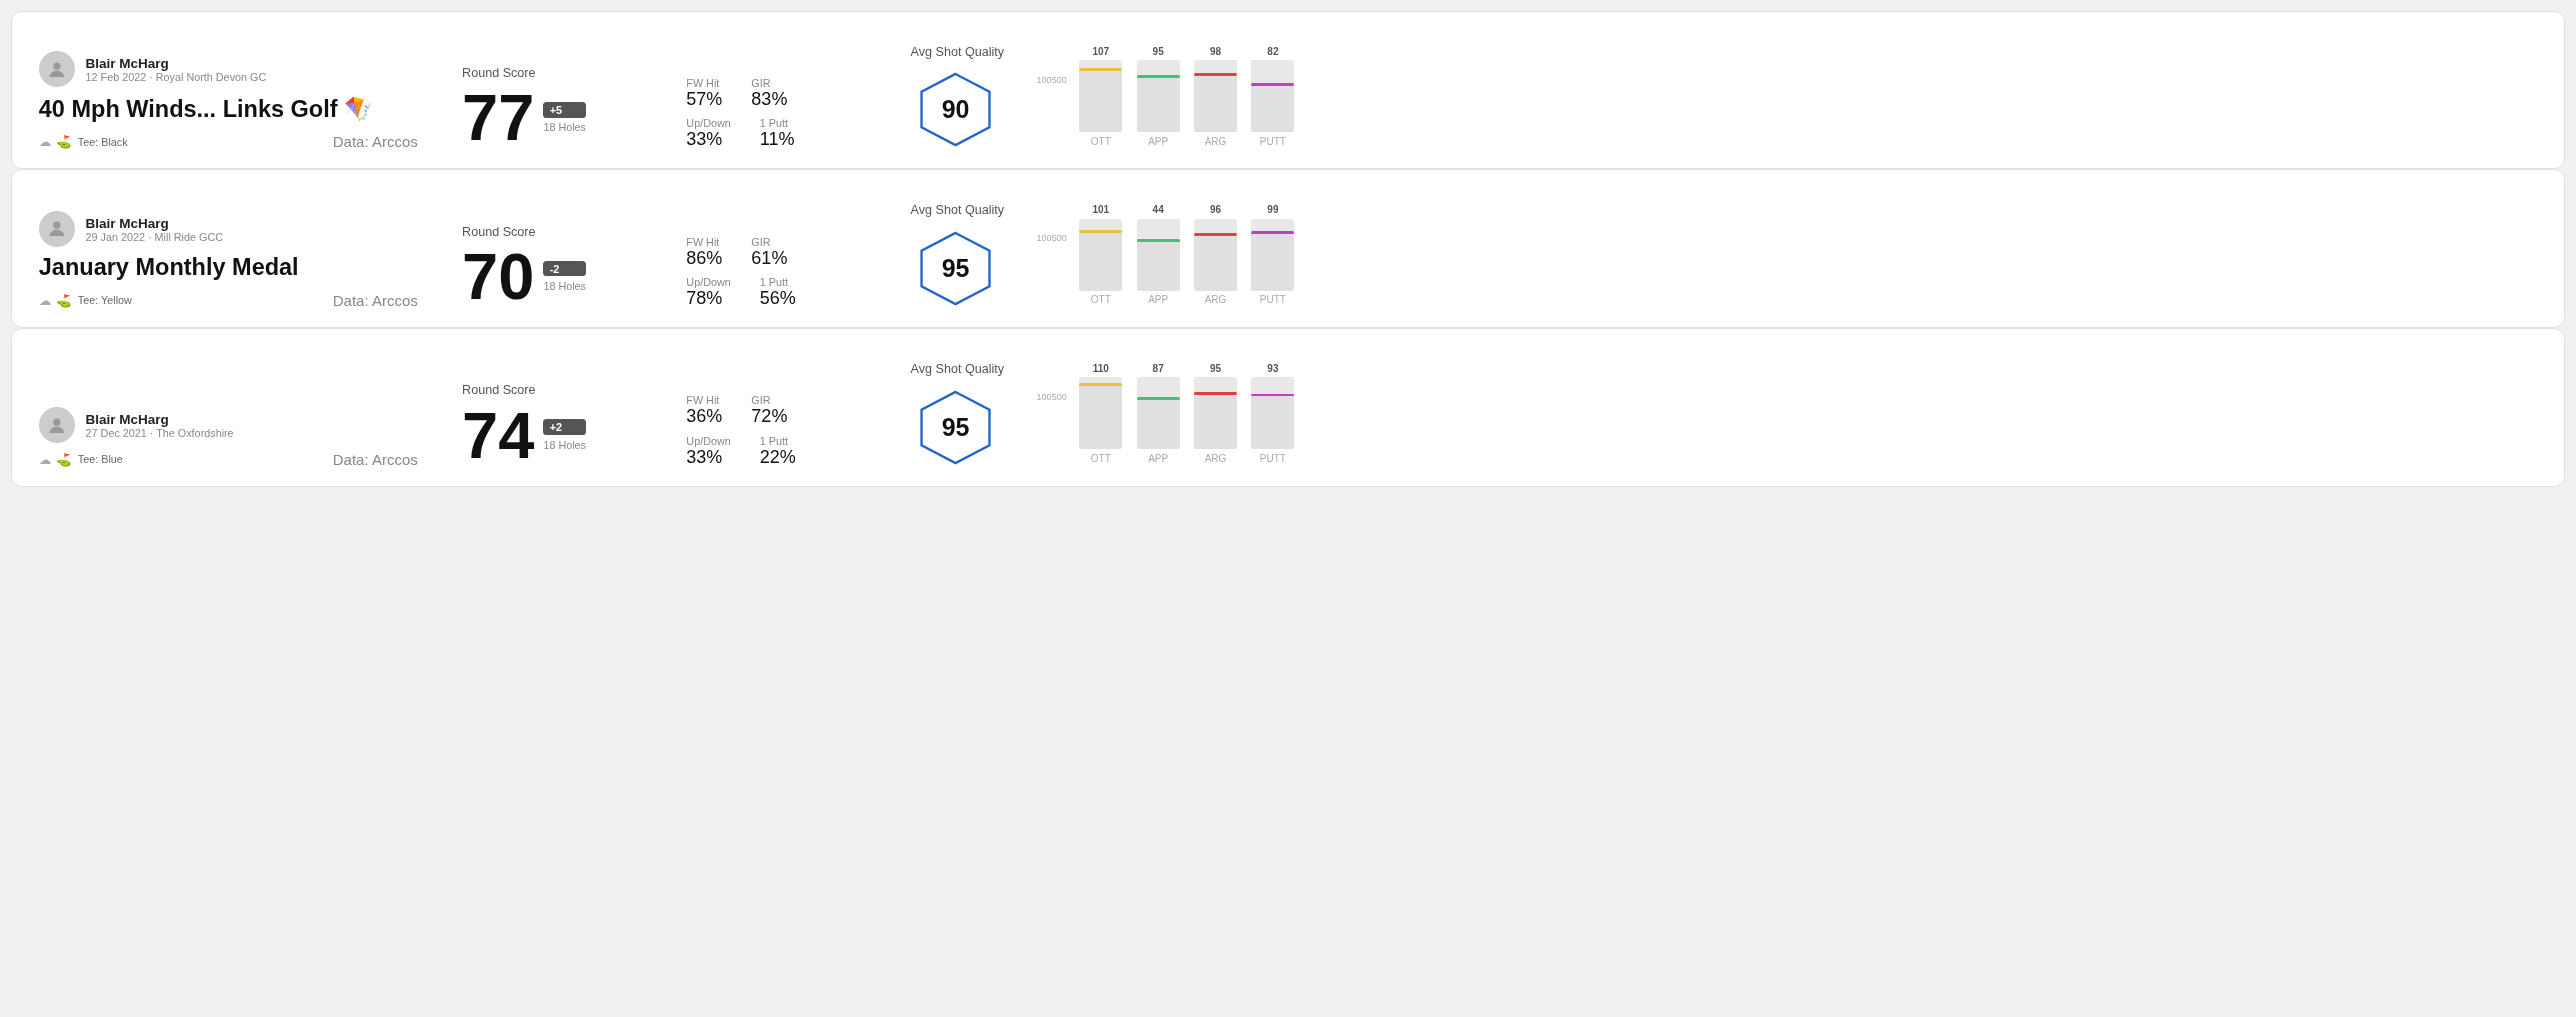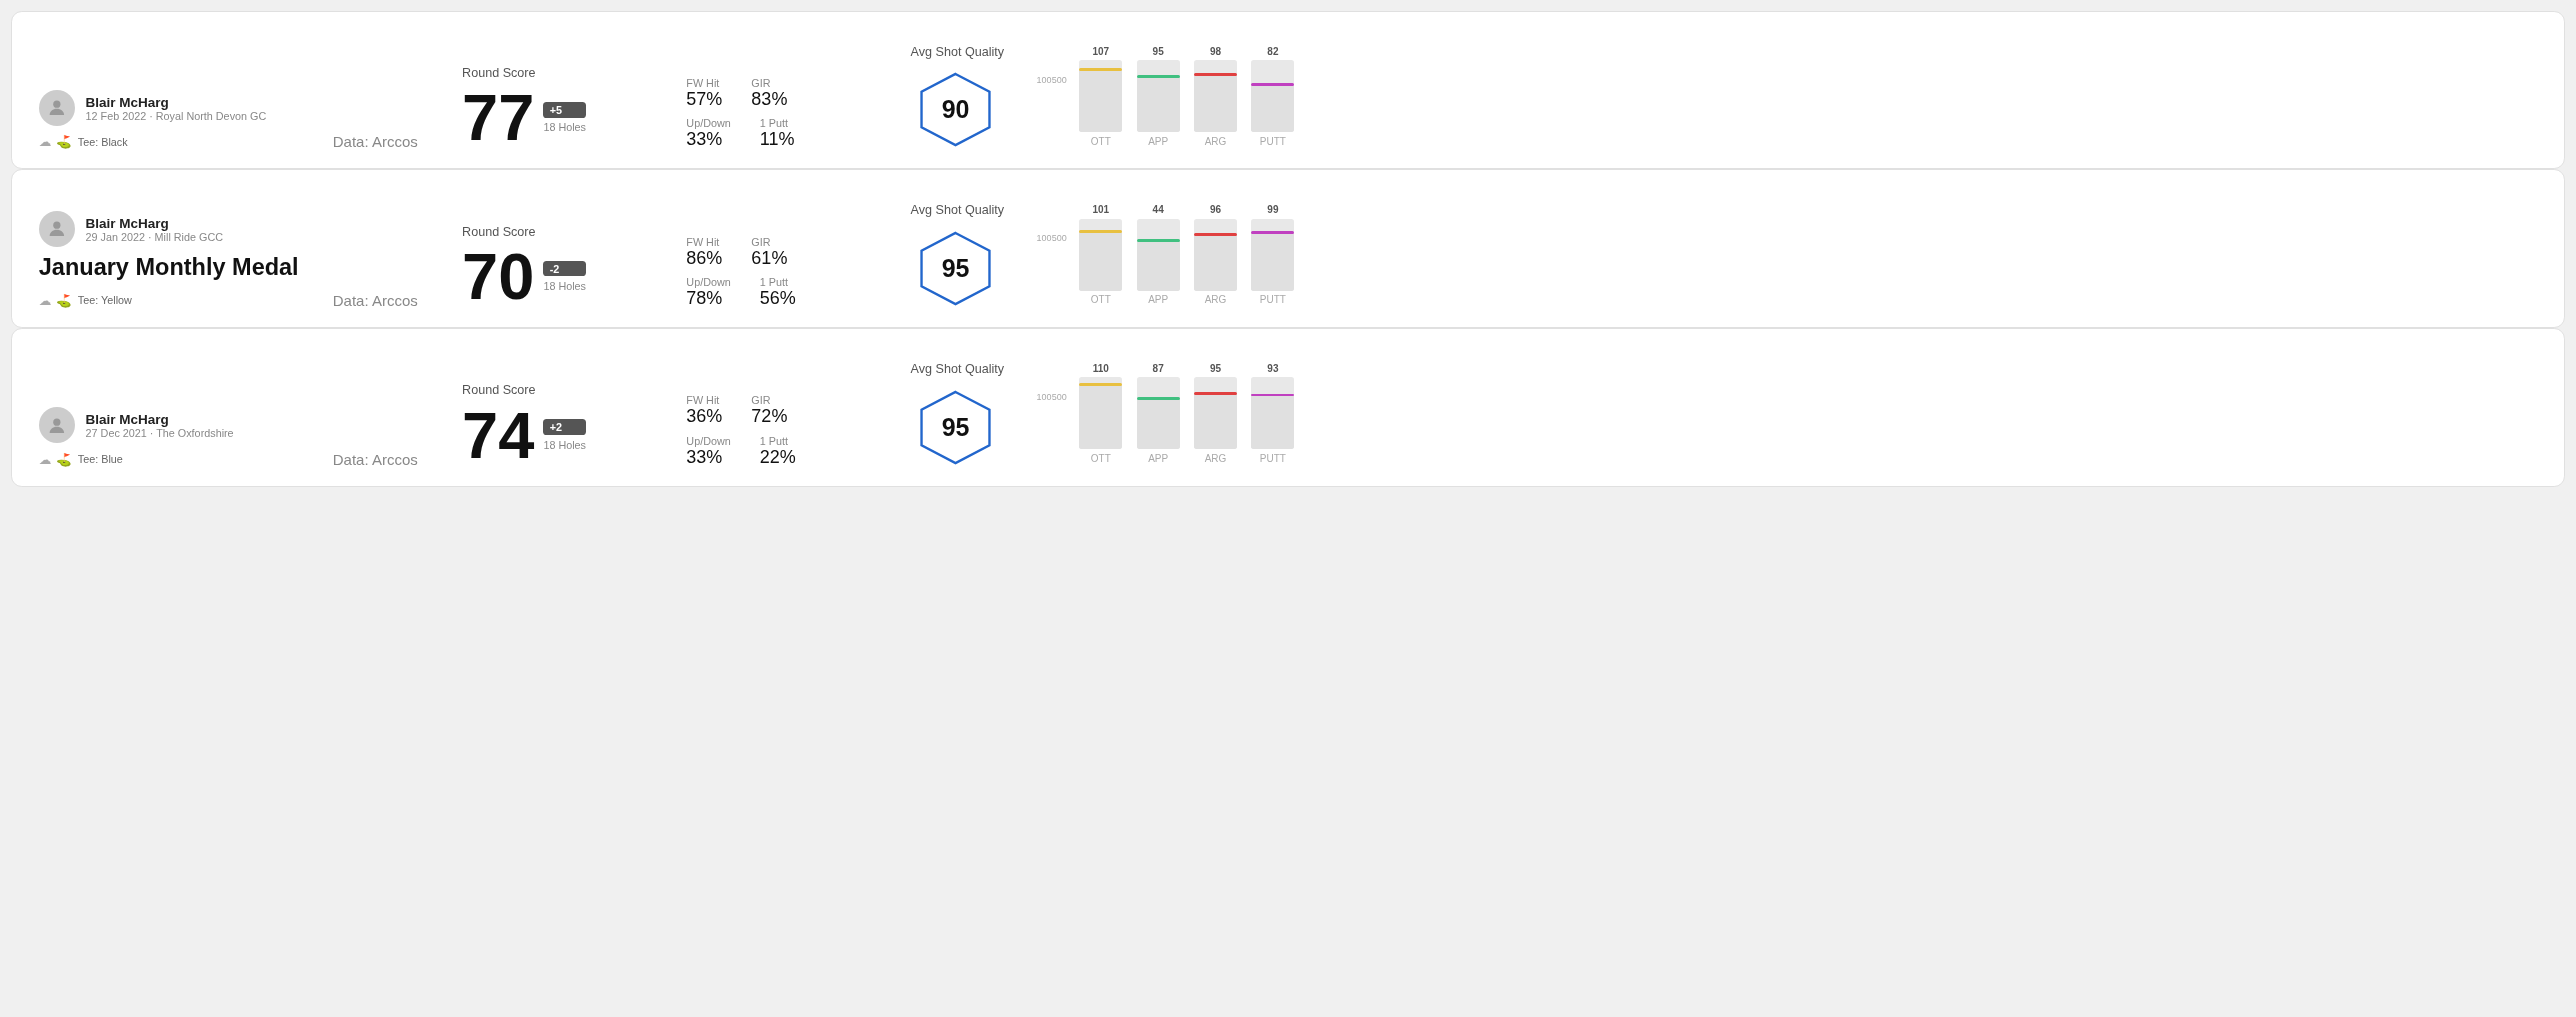--- a/index.html
+++ b/index.html
@@ -234,20 +234,21 @@
             <svg viewBox="0 0 24 24">
               <circle cx="12" cy="8" r="4"></circle>
                 <path d="M4 20c0-4 3.6-7 8-7s8 3 8 7"></path>
             </svg>
           </div>
           <div class="player-meta">
             <span class="player-name">Blair McHarg</span>
             <span class="player-date">12 Feb 2022 · Royal North Devon GC</span>
           </div>
         </div>
+        <div class="round-title">40 Mph Winds... Links Golf 🪁</div>
       </div>
       <div class="bottom-row">
         <div class="tee-info">
           <span class="tee-icon">☁</span>
           <span class="tee-icon">⛳</span>
           <span>Tee: Black</span>
         </div>
         <span class="data-source">Data: Arccos</span>
       </div>
     </div>

